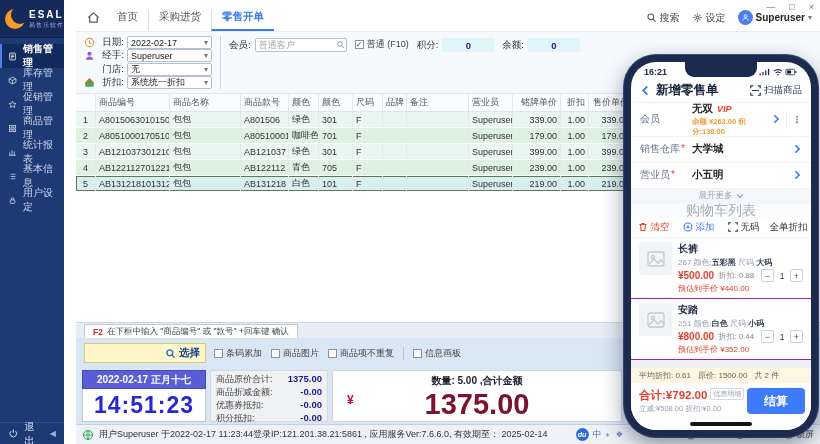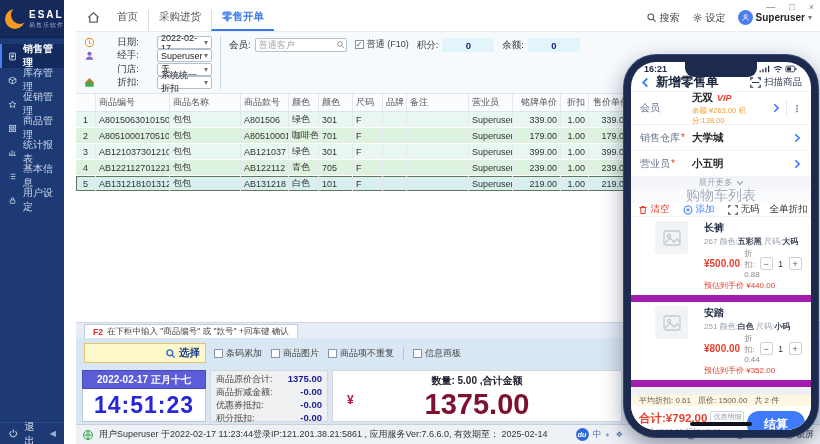--- a/index.html
+++ b/index.html
@@ -38,21 +38,21 @@
   .top-act{display:flex;align-items:center;gap:3px;font-size:10px;color:#444;cursor:pointer}
   .top-act svg{width:11px;height:11px;stroke:#555;fill:none;stroke-width:1.5}
   .avatar{width:15px;height:15px;border-radius:50%;background:#4d7ef0;display:flex;align-items:center;justify-content:center}
   .avatar svg{width:9px;height:9px;stroke:#fff;fill:none;stroke-width:1.6}
   .user-name{font-size:10px;font-weight:bold;color:#222}
   .caret{color:#777;font-size:8px}
 
   
   .filters{height:62px;background:#f6fafd;border-bottom:1px solid #dfe5ee;display:flex;padding:4px 0 4px 8px}
   .f-left{width:128px;display:flex;flex-direction:column;justify-content:space-between}
-  .f-row{display:flex;align-items:center;gap:18px;height:13px}
+  .f-row{display:flex;align-items:center;gap:3px;height:13px}
   .f-ico{width:11px;height:11px;flex:0 0 11px}
   .f-label{width:26px;text-align:right;font-size:9.5px;color:#333}
   .select{flex:1;height:13px;background:#fff;border:1px solid #b6bfce;border-radius:2px;font-size:9px;color:#222;display:flex;align-items:center;padding:0 3px;cursor:pointer}
   .select .caret{margin-left:auto}
   .f-div{width:1px;background:#ccd6e4;margin:0 8px}
   .f-right{flex:1;display:flex;align-items:flex-start;gap:8px;padding-top:2px}
   .member-input{width:92px;height:14px;border:1px solid #b6bfce;border-radius:2px;background:#fff;font-size:9px;padding:0 14px 0 3px;color:#333}
   .member-input::placeholder{color:#a8a8a8}
   .m-wrap{position:relative}
   .m-wrap svg{position:absolute;right:2px;top:2px;width:9px;height:9px;stroke:#888;fill:none;stroke-width:1.6}
@@ -126,34 +126,34 @@
   .p-back{width:11px;height:11px;stroke:#3e7bfa;fill:none;stroke-width:2}
   .p-title{font-size:12.5px;font-weight:bold;color:#17223a;flex:1}
   .p-scan{display:flex;align-items:center;gap:3px;font-size:9.5px;color:#2a3550;cursor:pointer}
   .p-scan svg{width:11px;height:11px;stroke:#2a3550;fill:none;stroke-width:1.5}
   .p-field{display:flex;align-items:center;padding:0 9px;border-bottom:1px solid #f2f4f7;min-height:26px}
   .p-field.tall{min-height:33px}
   .p-label{width:52px;font-size:10px;color:#66738a;flex:0 0 52px}
   .req{color:#e8402e;margin-left:1px}
   .p-val{flex:1;font-size:10.5px;color:#222;font-weight:bold}
   .vip{color:#e8402e;font-size:9px;font-style:italic;margin-left:4px}
-  .p-sub{font-size:7.5px;color:#f0a03a;font-weight:normal;margin-top:1px}
+  .p-sub{font-size:7.5px;color:#f0a03a;font-weight:bold;margin-top:1px}
   .p-chev{width:10px;height:10px;stroke:#3e7bfa;fill:none;stroke-width:2;flex:0 0 10px}
   .p-div{width:1px;height:15px;background:#e8eaef;margin:0 5px}
   .p-dots{color:#8a93a6;font-size:10px;font-weight:bold;line-height:.5;letter-spacing:0}
   .p-expand{height:16px;background:#f4f6f9;display:flex;align-items:center;justify-content:center;gap:3px;font-size:8.5px;color:#9aa5b5;cursor:pointer}
   .p-expand svg{width:8px;height:8px;stroke:#9aa5b5;fill:none;stroke-width:1.6}
   .p-carttitle{height:14px;background:#fafbfc;display:flex;align-items:center;justify-content:center;font-size:14px;color:#a5adba}
   .p-toolbar{height:22px;display:flex;align-items:center;border-bottom:1px solid #f0f2f5}
   .p-tool{flex:1;display:flex;align-items:center;justify-content:center;gap:3px;font-size:9.5px;color:#333;cursor:pointer}
   .p-tool svg{width:10px;height:10px;fill:none;stroke-width:1.5}
   .p-tool.red{color:#e8402e}.p-tool.red svg{stroke:#e8402e}
   .p-tool.blue{color:#3e7bfa}.p-tool.blue svg{stroke:#3e7bfa}
   .p-tool.plain svg{stroke:#333}
-  .p-item{display:flex;gap:16px;padding:4px 24px;border-bottom:7px solid #a21caf}
+  .p-item{display:flex;gap:6px;padding:4px 8px;border-bottom:1px solid #a21caf}
   .thumb{width:33px;height:33px;background:#f2f3f5;border-radius:3px;display:flex;align-items:center;justify-content:center;flex:0 0 33px}
   .thumb svg{width:20px;height:20px;stroke:#c3c9d3;fill:none;stroke-width:1.3}
   .it-body{flex:1;min-width:0}
   .it-name{font-size:10px;font-weight:bold;color:#1d2841}
   .it-attrs{font-size:8px;color:#98a0ae;margin-top:1px;white-space:nowrap}
   .it-attrs b{color:#3a4254}
   .it-price-row{display:flex;align-items:center;margin-top:1px}
   .it-price{color:#e8402e;font-weight:bold;font-size:10px}
   .it-disc{font-size:8px;color:#888;margin-left:4px}
   .stepper{margin-left:auto;display:flex;align-items:center;gap:3px}
@@ -161,21 +161,21 @@
   .step-qty{font-size:8.5px;color:#333;width:10px;text-align:center}
   .it-est{font-size:8px;color:#e8402e;margin-top:1px}
   .p-gap{flex:1;background:#eef0f4;min-height:8px}
   .p-stats{height:16px;background:#fcf6e2;display:flex;align-items:center;gap:7px;padding:0 8px;font-size:8px;color:#6b6353;white-space:nowrap}
   .p-bottom{background:#fff;display:flex;align-items:stretch;padding:5px 6px 16px 8px;gap:4px}
   .p-sumcol{flex:1;display:flex;flex-direction:column;justify-content:center;min-width:0}
   .p-total-row{display:flex;align-items:flex-start;gap:3px}
   .p-total{color:#e8402e;font-weight:bold;font-size:11.5px;white-space:nowrap}
   .coupon{font-size:7px;color:#99a0ad;border:1px solid #d5d8de;border-radius:2px;padding:0 2px;white-space:nowrap}
   .p-reduce{font-size:7.5px;color:#9aa2af;margin-top:1px;white-space:nowrap}
-  .checkout{width:58px;background:#3e7bfa;border-radius:12px;color:#fff;font-size:12px;font-weight:bold;display:flex;align-items:center;justify-content:center;cursor:pointer}
+  .checkout{width:58px;background:#3e7bfa;border-radius:4px;color:#fff;font-size:12px;font-weight:bold;display:flex;align-items:center;justify-content:center;cursor:pointer}
   .home-bar{position:absolute;bottom:4px;left:50%;transform:translateX(-50%);width:62px;height:4px;border-radius:2px;background:#10131a}
 </style>
 </head>
 <body>
 
 <div class="screen">
 
   <aside class="sidebar">
     <div class="logo">
       <span class="logo-swoosh">

